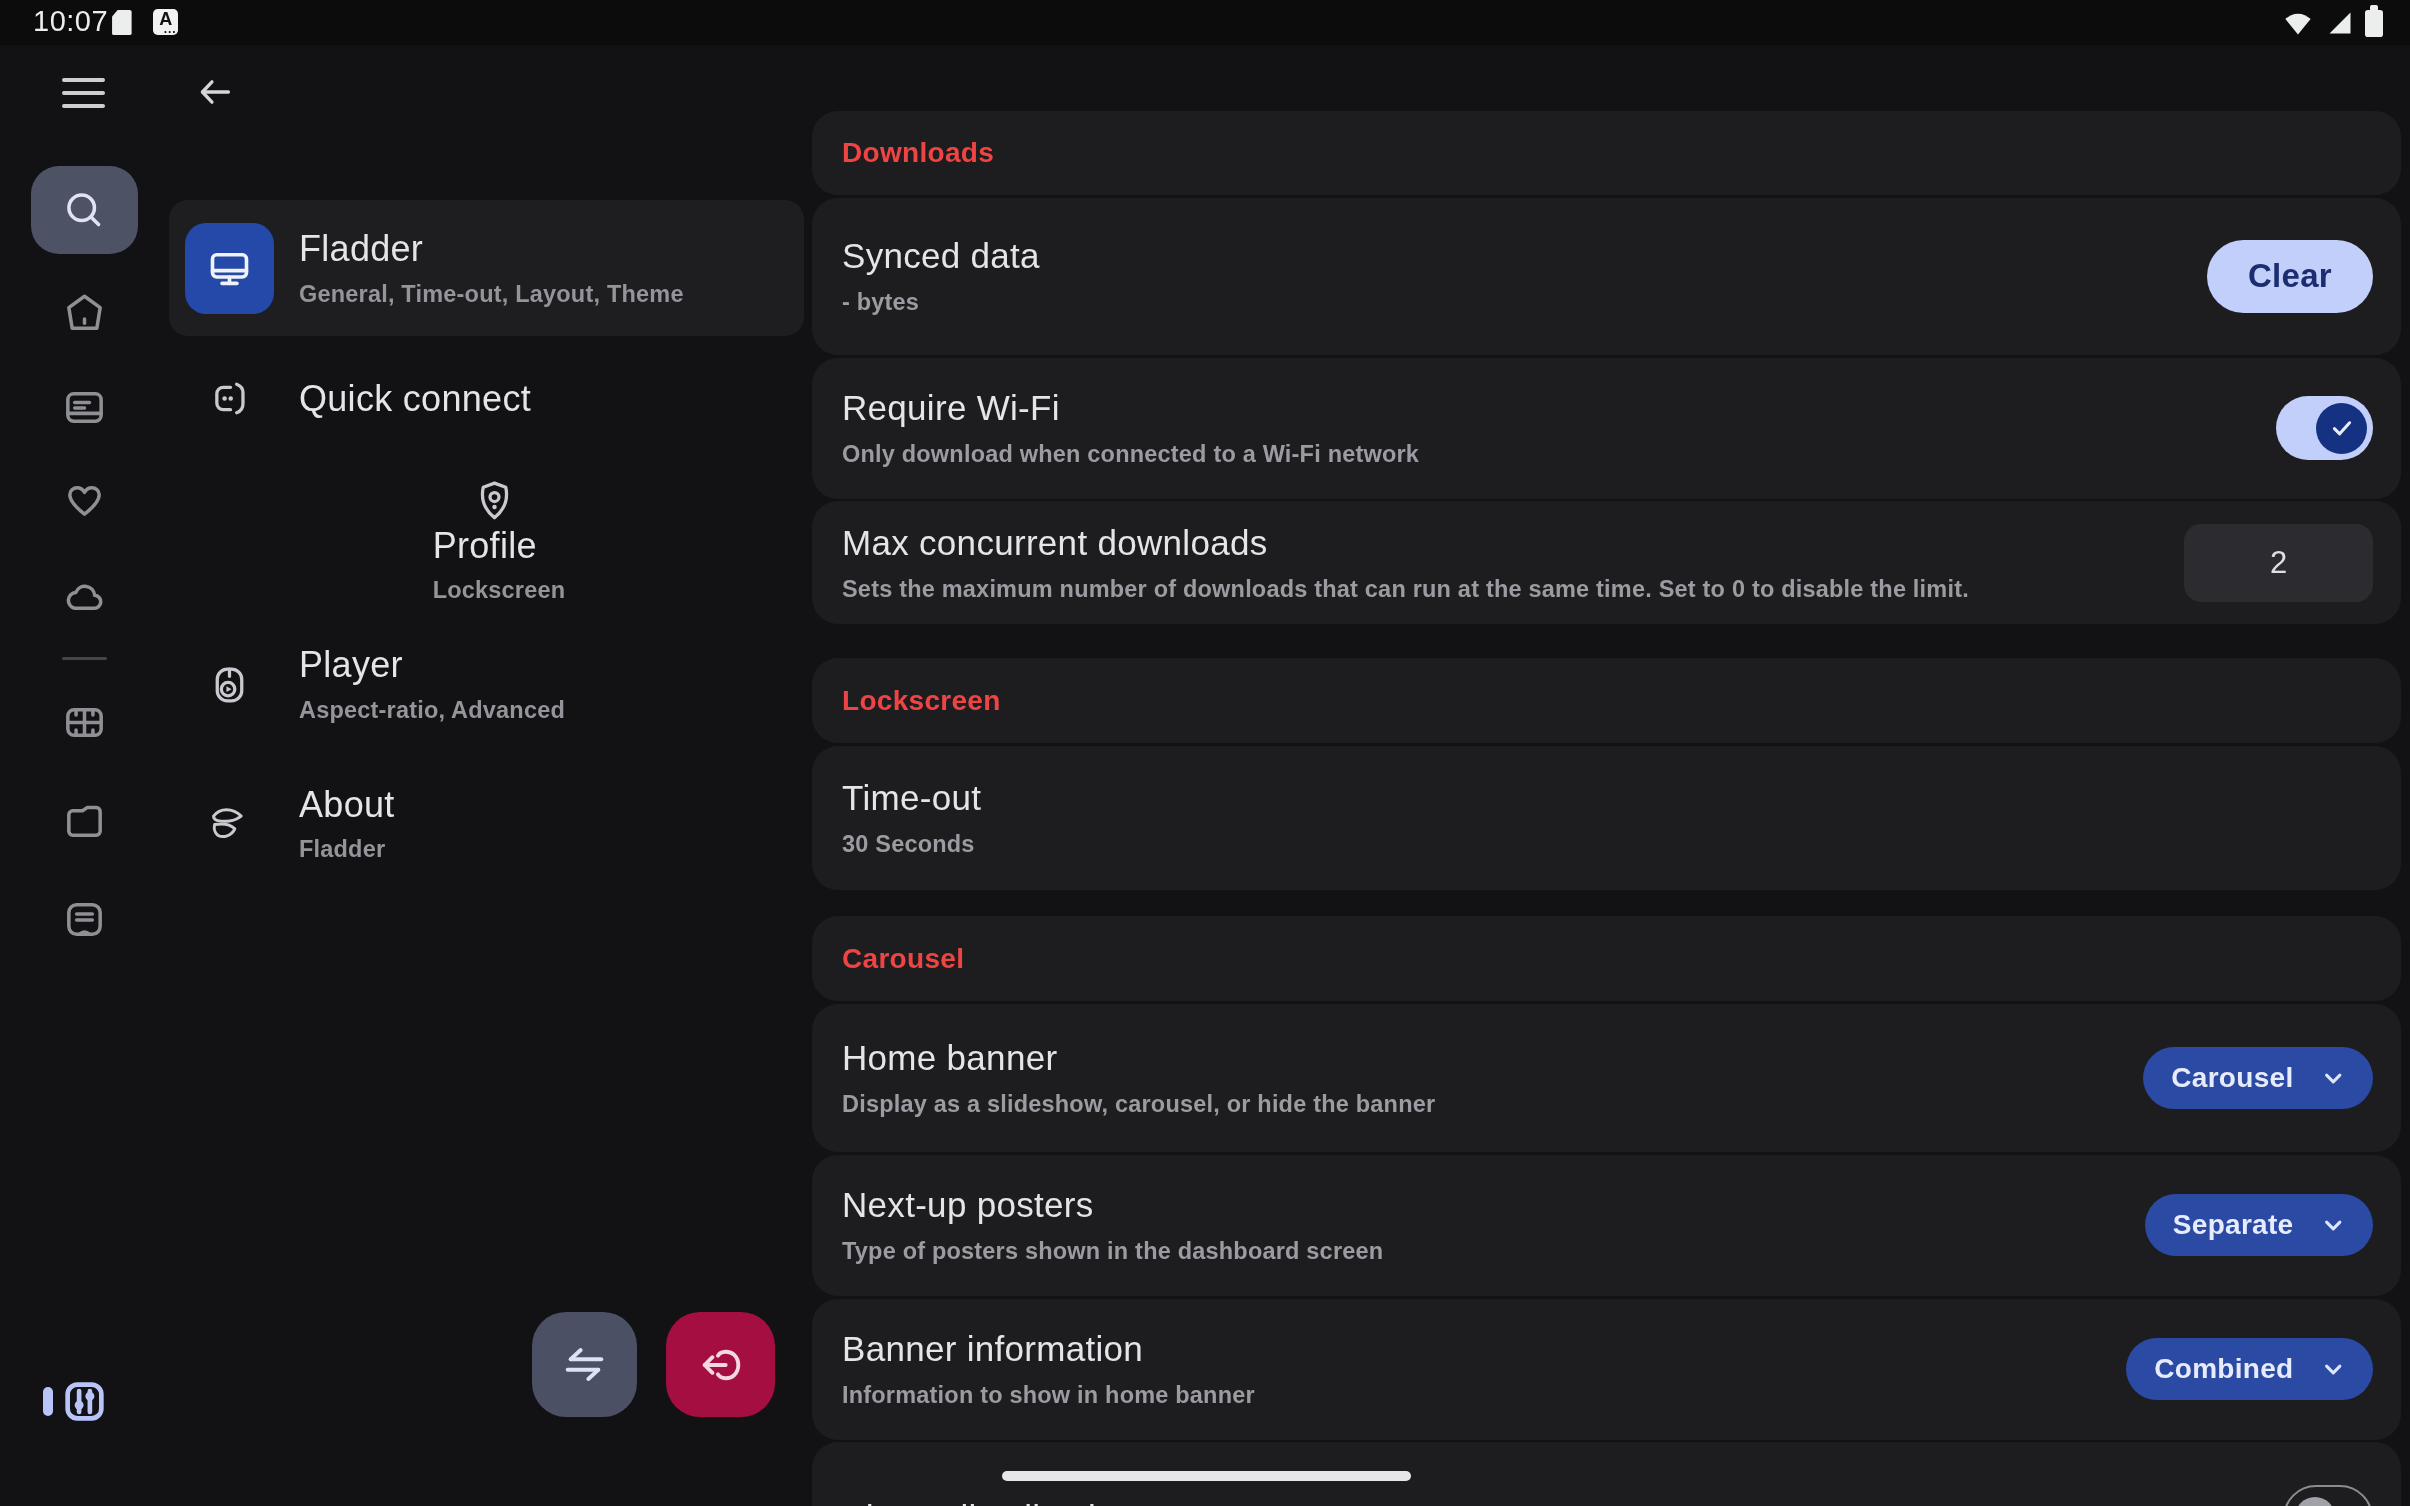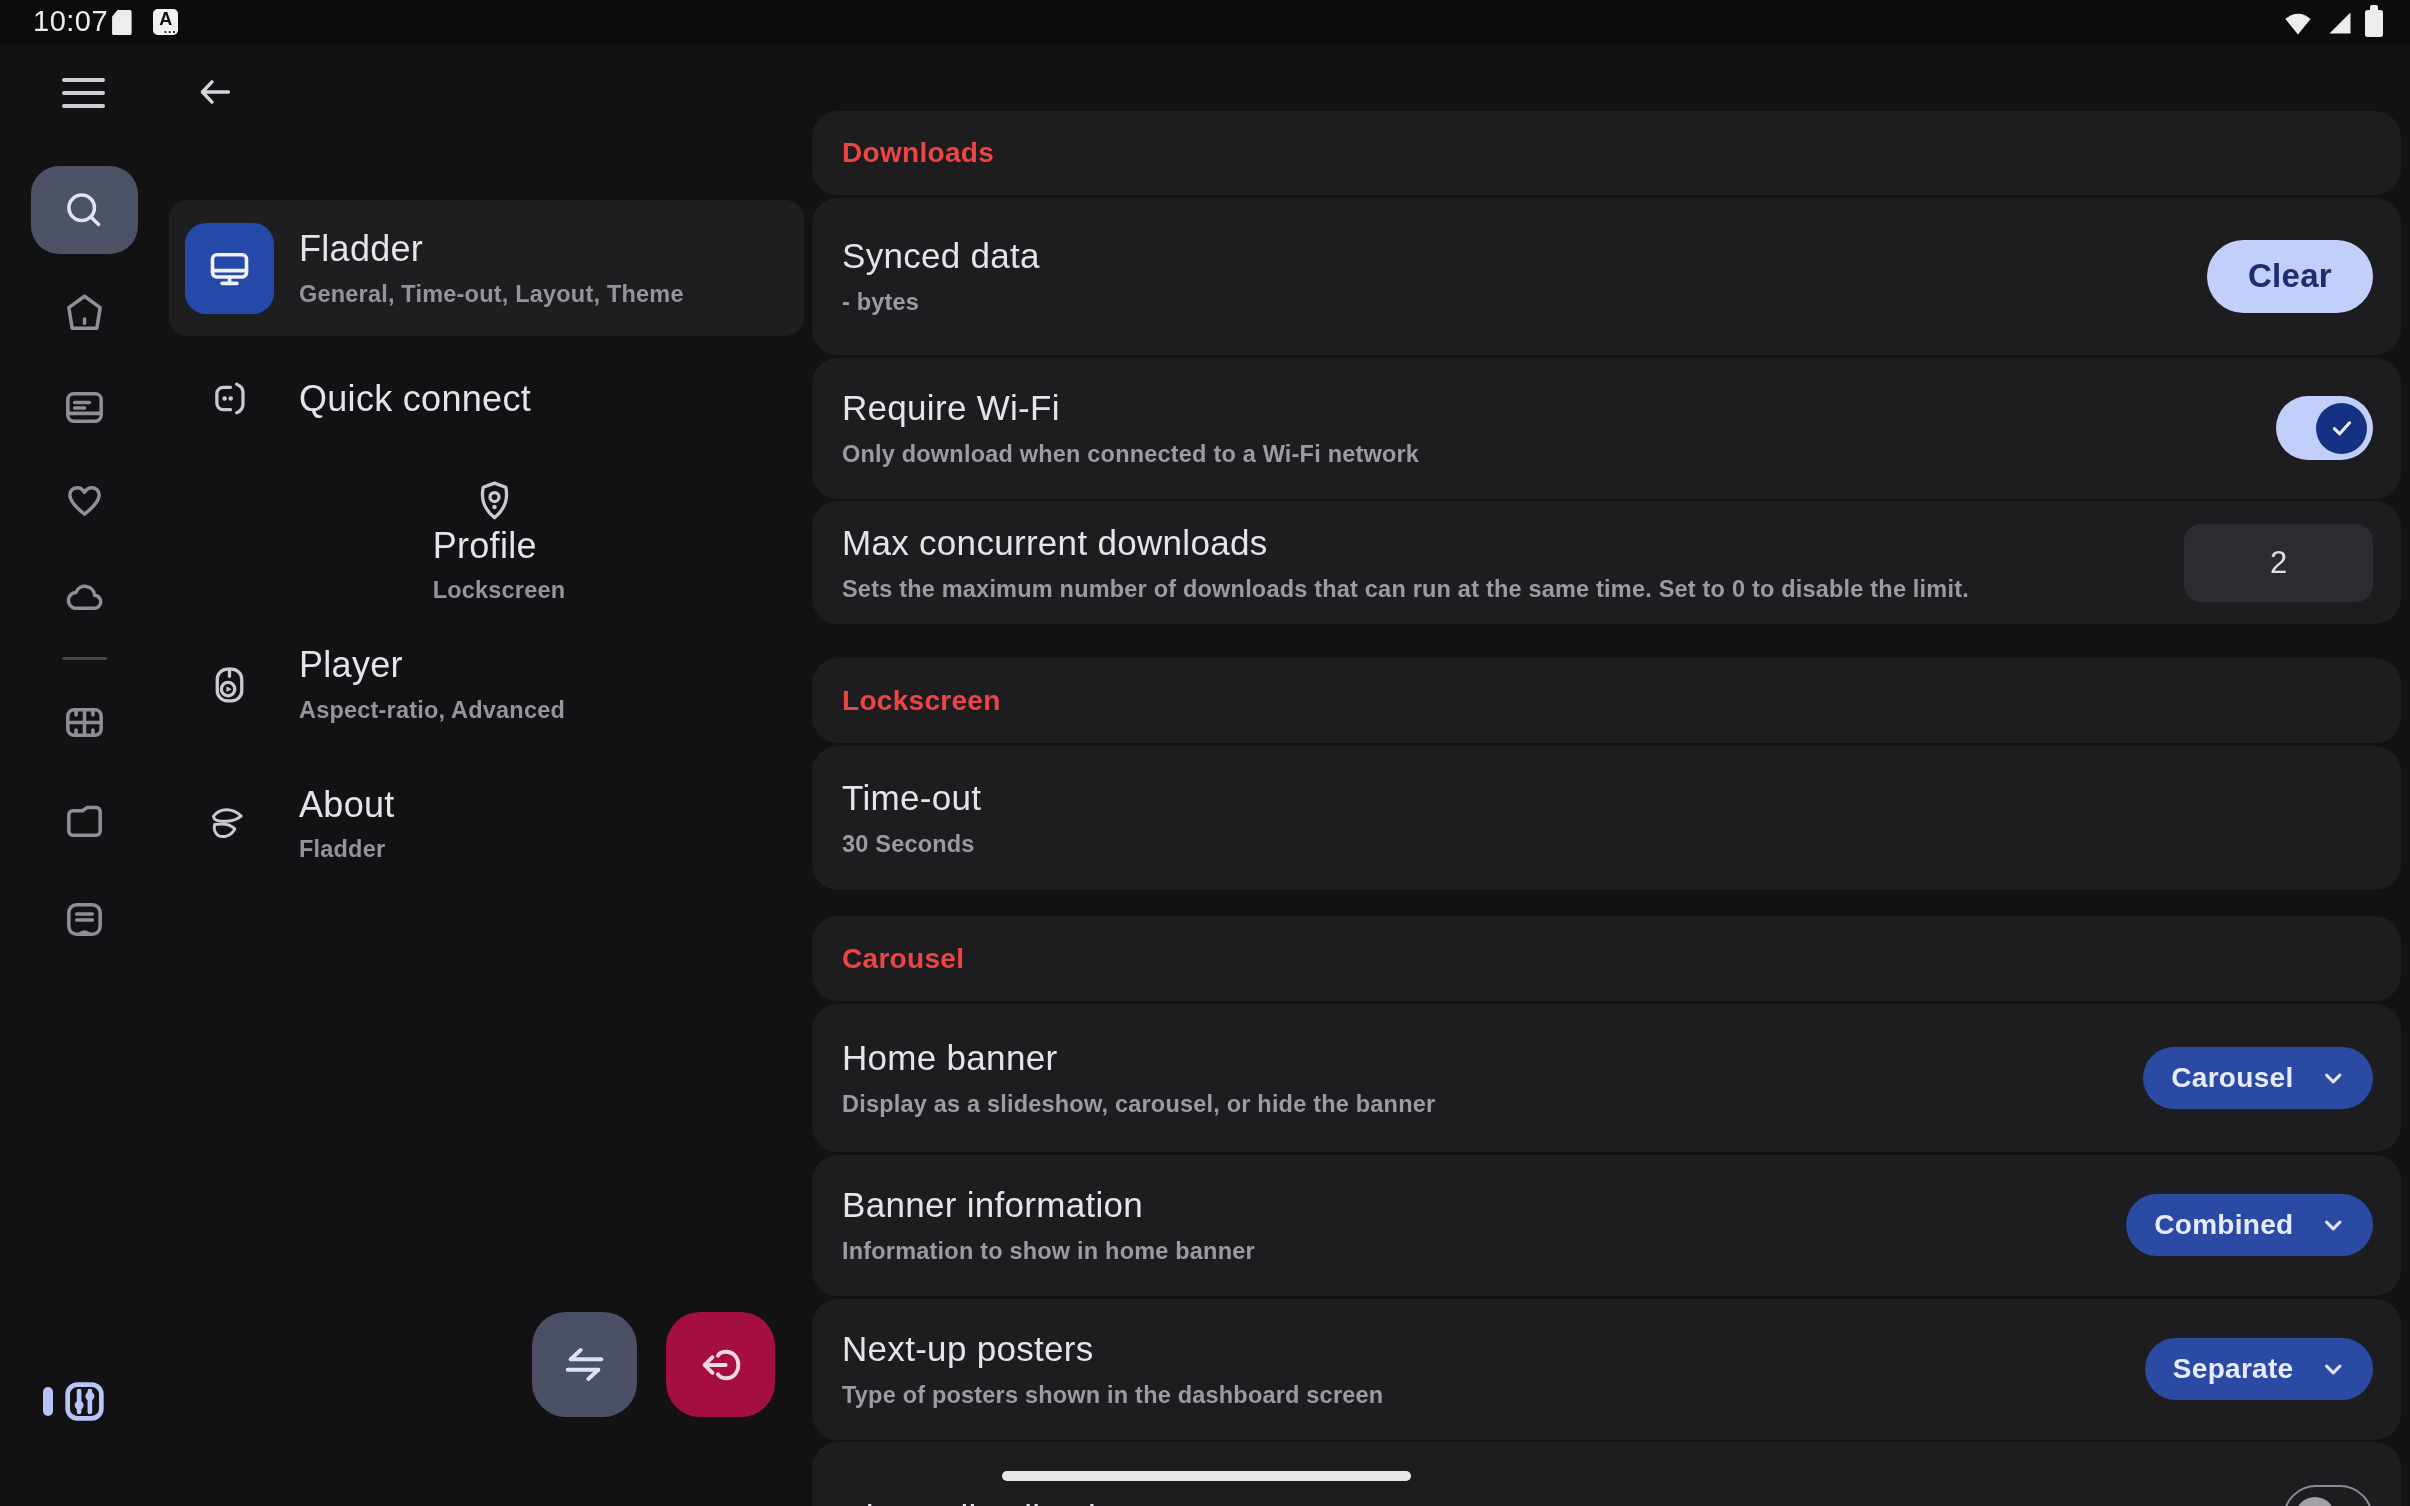--- a/index.html
+++ b/index.html
@@ -299,38 +299,38 @@
       <div class="select-pill">
         <span>Carousel</span>
         <svg width="24.5" height="24.5" viewBox="0 0 24 24" fill="none" stroke="#dfe6fb" stroke-width="3" stroke-linecap="round" stroke-linejoin="round">
           <path d="M5.5 9 L12 15.5 L18.5 9"></path>
         </svg>
       </div>
     </div>
 
     <div class="card row" style="height:141px">
       <div class="row-text">
-        <div class="row-title">Banner information</div>
-        <div class="row-sub">Information to show in home banner</div>
+        <div class="row-title">Next-up posters</div>
+        <div class="row-sub">Type of posters shown in the dashboard screen</div>
       </div>
       <div class="select-pill">
-        <span>Combined</span>
+        <span>Separate</span>
         <svg width="24.5" height="24.5" viewBox="0 0 24 24" fill="none" stroke="#dfe6fb" stroke-width="3" stroke-linecap="round" stroke-linejoin="round">
           <path d="M5.5 9 L12 15.5 L18.5 9"></path>
         </svg>
       </div>
     </div>
 
     <div class="card row" style="height:141px">
       <div class="row-text">
-        <div class="row-title">Next-up posters</div>
-        <div class="row-sub">Type of posters shown in the dashboard screen</div>
+        <div class="row-title">Banner information</div>
+        <div class="row-sub">Information to show in home banner</div>
       </div>
       <div class="select-pill">
-        <span>Separate</span>
+        <span>Combined</span>
         <svg width="24.5" height="24.5" viewBox="0 0 24 24" fill="none" stroke="#dfe6fb" stroke-width="3" stroke-linecap="round" stroke-linejoin="round">
           <path d="M5.5 9 L12 15.5 L18.5 9"></path>
         </svg>
       </div>
     </div>
 
     <div class="card row" style="height:151px">
       <div class="row-text">
         <div class="row-title">Show all collection types</div>
       </div>

